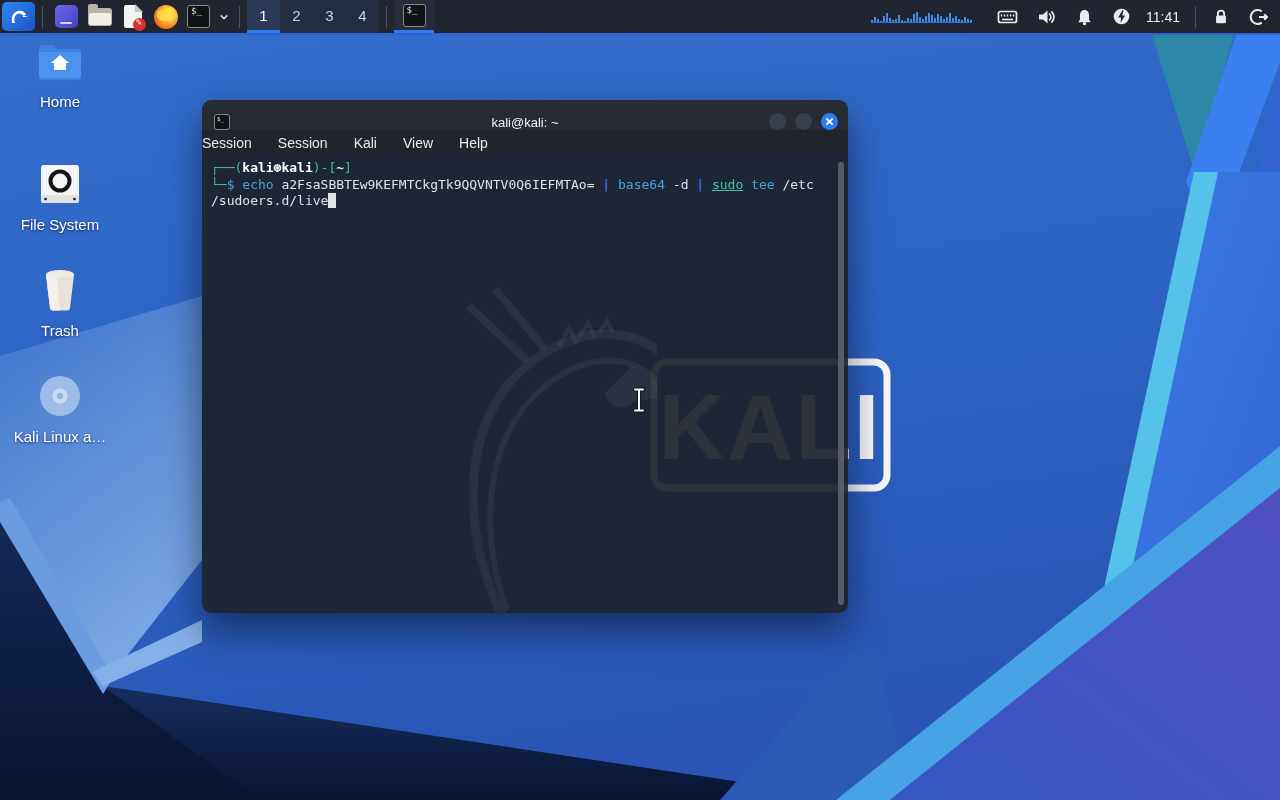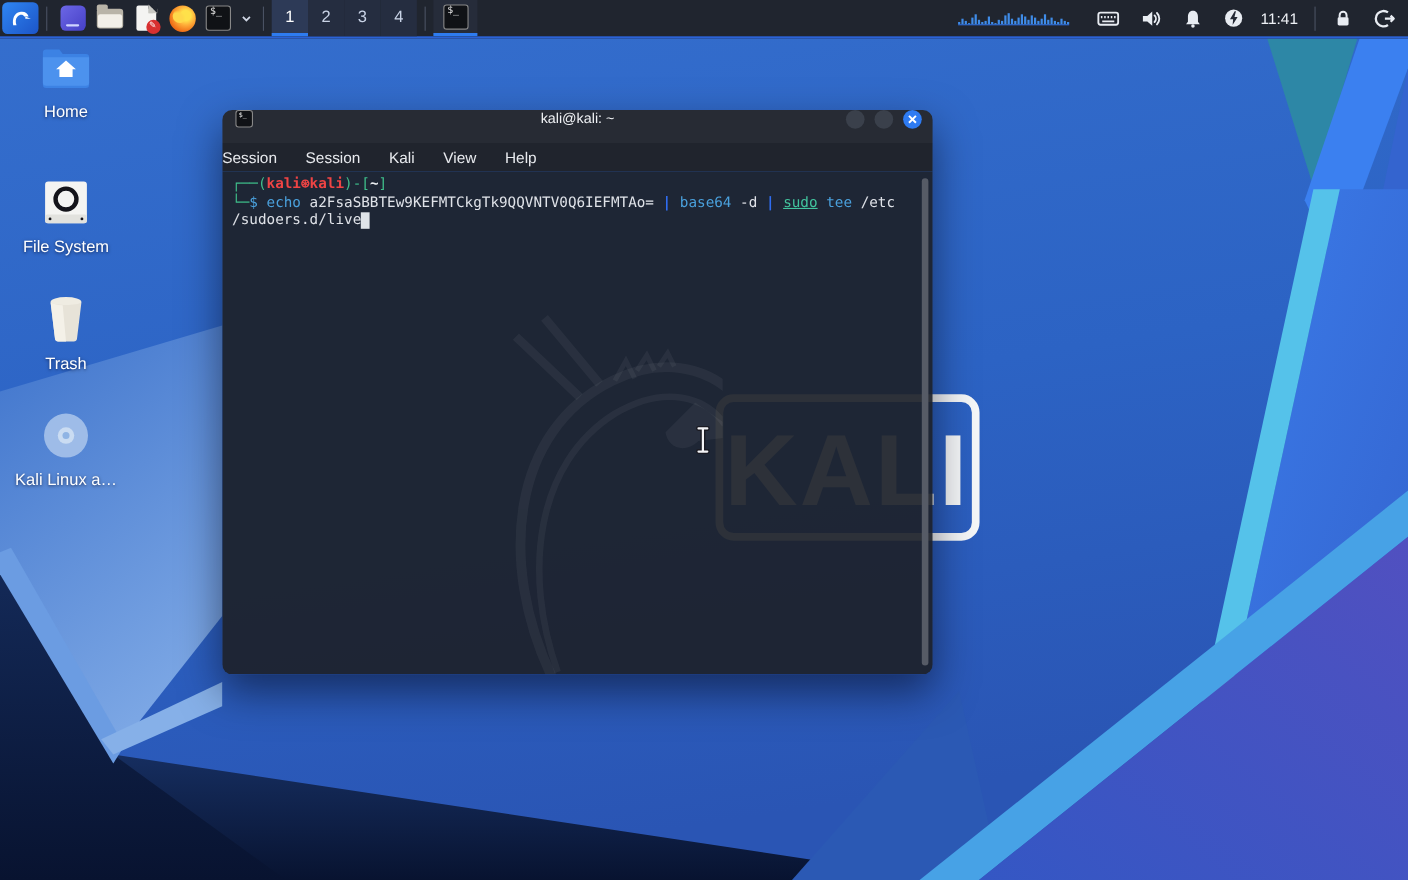--- a/index.html
+++ b/index.html
@@ -46,35 +46,35 @@
   #clock{color:#eef1f6;font-size:14px;margin:0 8px 0 6px;}
 
   
   .dicon{position:absolute;left:8px;width:104px;text-align:center;z-index:5;}
   .dicon .ic{height:48px;display:flex;align-items:center;justify-content:center;}
   .dicon .lbl{margin-top:8px;color:#fff;font-size:15px;text-shadow:0 1px 3px rgba(0,0,25,.65);white-space:nowrap;}
 
   
   #window{position:absolute;left:202px;top:100px;width:646px;height:513px;border-radius:9px;
     overflow:hidden;box-shadow:0 16px 38px rgba(0,0,12,.5);z-index:20;}
-  #titlebar{height:30px;background:#272b34;display:flex;align-items:flex-start;position:relative;}
+  #titlebar{height:30px;background:#272b34;display:flex;align-items:flex-end;position:relative;}
   #title{position:absolute;left:0;right:0;text-align:center;color:#f0f2f5;font-size:13px;}
   .win-ic{margin-left:12px;z-index:2;}
   #winbtns{margin-left:auto;display:flex;gap:9px;margin-right:10px;z-index:2;}
   .wbtn{width:17px;height:17px;border-radius:50%;background:#3a404b;}
   .wbtn.close{background:#2e7bf2;display:flex;align-items:center;justify-content:center;}
   #menubar{height:26px;background:#20242d;display:flex;align-items:center;gap:26px;
     color:#e8eaee;font-size:14px;}
   #menubar span{cursor:default;}
   #termbody{position:relative;height:457px;background:rgba(29,33,42,0.93);
     font-family:"DejaVu Sans Mono",monospace;font-size:13px;line-height:16.5px;
     padding:4px 16px 0 9px;box-sizing:border-box;}
   .tline{white-space:pre;}
   .c-frame{color:#3fbf8b;}
-  .c-user{color:#ef4444;font-weight:bold;}
+  .c-user{color:#ffffff;font-weight:bold;}
   .c-path{color:#e8eaee;font-weight:bold;}
   .c-dollar{color:#4aa0dc;}
   .c-cmd{color:#4aa0dc;}
   .c-plain{color:#dfe2e8;}
   .c-pipe{color:#2f6cf0;font-weight:bold;}
   .c-sudo{color:#42c49e;text-decoration:underline;}
   .c-cursor{background:#dfe3e8;color:transparent;}
   #scrollbar{position:absolute;right:4px;top:6px;bottom:8px;width:6px;border-radius:3px;background:#565b66;}
   #dragon-ghost{position:absolute;left:205px;top:105px;opacity:.9;pointer-events:none;}
 

